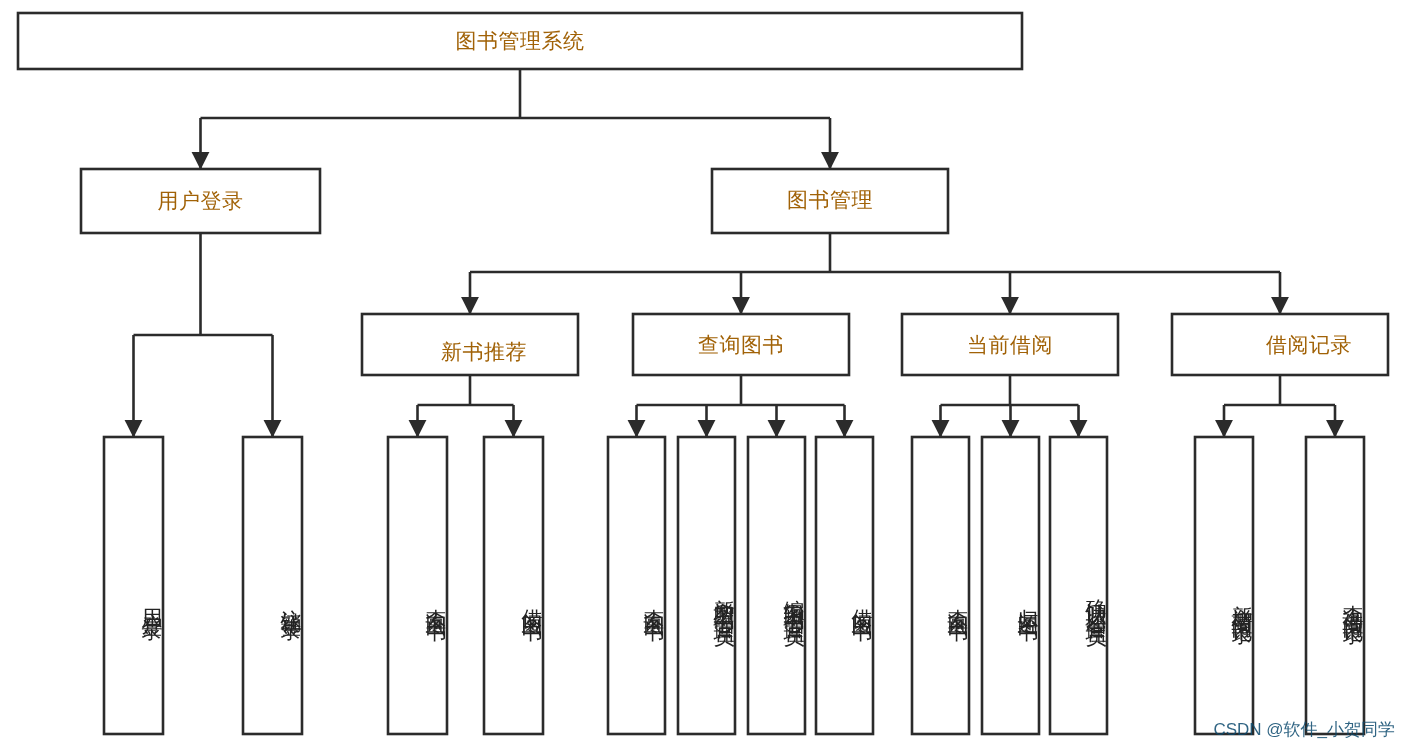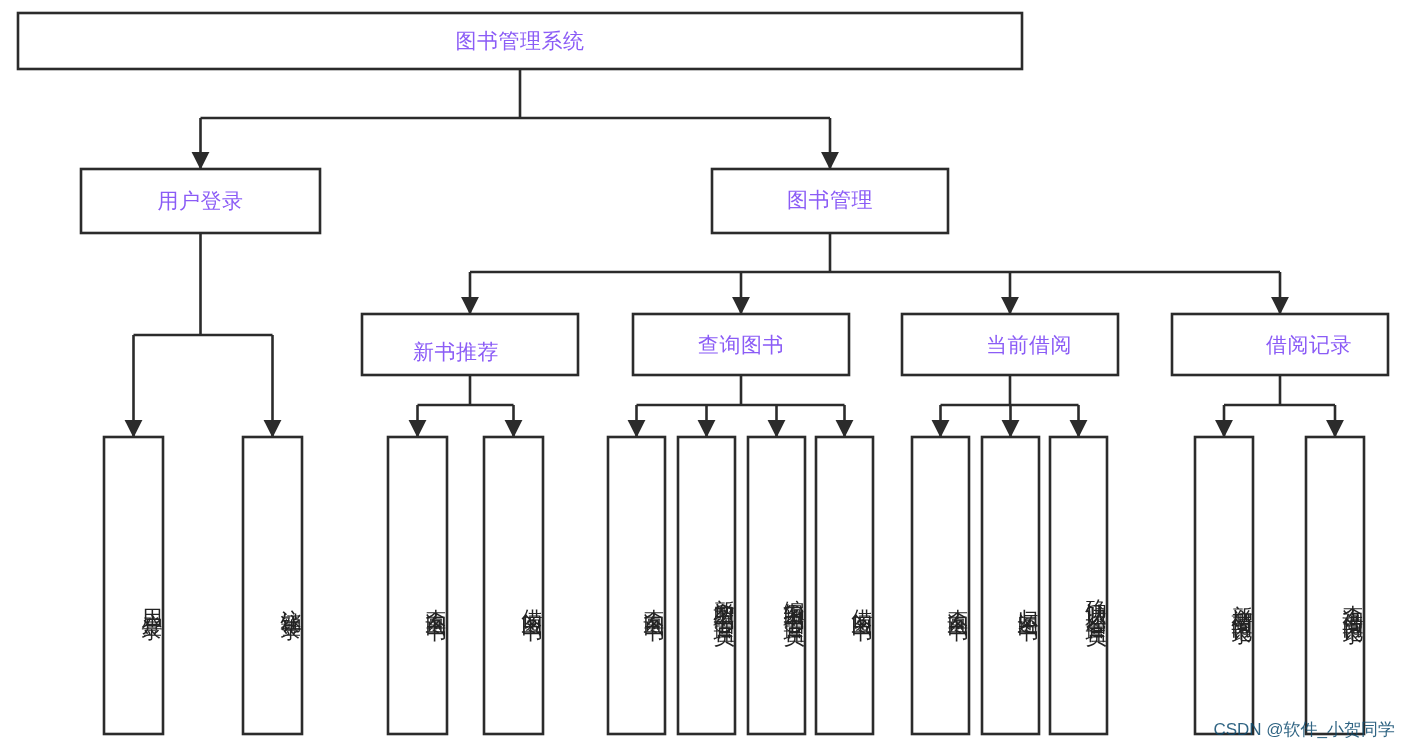--- a/index.html
+++ b/index.html
@@ -39,21 +39,21 @@
   }
   .arrow-head {
     fill: #2b2b2b;
     stroke: none;
   }
   .node-label-h {
     position: absolute;
     display: flex;
     align-items: center;
     justify-content: center;
-    color: #8b5cf6;
+    color: #a16207;
     font-size: 21px;
     letter-spacing: 0.5px;
     white-space: nowrap;
     pointer-events: none;
   }
   .node-label-v {
     position: absolute;
     display: flex;
     align-items: flex-start;
     justify-content: center;
@@ -145,23 +145,23 @@
         <line x1="1224" y1="405" x2="1335" y2="405" class="connector"></line>
         <line x1="1224" y1="405" x2="1224" y2="436" class="connector" marker-end="url(#arrow)"></line>
         <line x1="1335" y1="405" x2="1335" y2="436" class="connector" marker-end="url(#arrow)"></line>
       </g>
   </svg>
 
   <div id="labels-layer">
       <div class="node-label-h" style="left: 18px; top: 13px; width: 1004px; height: 56px;">图书管理系统</div>
       <div class="node-label-h" style="left: 81px; top: 169px; width: 239px; height: 64px;">用户登录</div>
       <div class="node-label-h" style="left: 712px; top: 169px; width: 236px; height: 61px;">图书管理</div>
-      <div class="node-label-h" style="left: 348px; top: 314px; width: 216px; height: 76px;">新书推荐</div>
+      <div class="node-label-h" style="left: 376px; top: 314px; width: 216px; height: 76px;">新书推荐</div>
       <div class="node-label-h" style="left: 633px; top: 314px; width: 216px; height: 61px;">查询图书</div>
-      <div class="node-label-h" style="left: 902px; top: 314px; width: 216px; height: 61px; margin-left: 19px;">当前借阅</div>
+      <div class="node-label-h" style="left: 902px; top: 314px; width: 216px; height: 61px;">当前借阅</div>
       <div class="node-label-h" style="left: 1172px; top: 314px; width: 216px; height: 61px; margin-left: 29px;">借阅记录</div>
       <div class="node-label-v" style="left: 104px; top: 437px; width: 59px; height: 297px; padding-top: 14px;">用户登录</div>
       <div class="node-label-v" style="left: 243px; top: 437px; width: 59px; height: 297px; padding-top: 14px;">注销登录</div>
       <div class="node-label-v" style="left: 388px; top: 437px; width: 59px; height: 297px; padding-top: 14px;">查询图书</div>
       <div class="node-label-v" style="left: 484px; top: 437px; width: 59px; height: 297px; padding-top: 14px;">借阅图书</div>
       <div class="node-label-v" style="left: 608px; top: 437px; width: 57px; height: 297px; padding-top: 14px;">查询图书</div>
       <div class="node-label-v" style="left: 678px; top: 437px; width: 57px; height: 297px; padding-top: 14px;">新增图书（管理员）</div>
       <div class="node-label-v" style="left: 748px; top: 437px; width: 57px; height: 297px; padding-top: 14px;">编辑图书（管理员）</div>
       <div class="node-label-v" style="left: 816px; top: 437px; width: 57px; height: 297px; padding-top: 14px;">借阅图书</div>
       <div class="node-label-v" style="left: 912px; top: 437px; width: 57px; height: 297px; padding-top: 14px;">查询图书</div>

